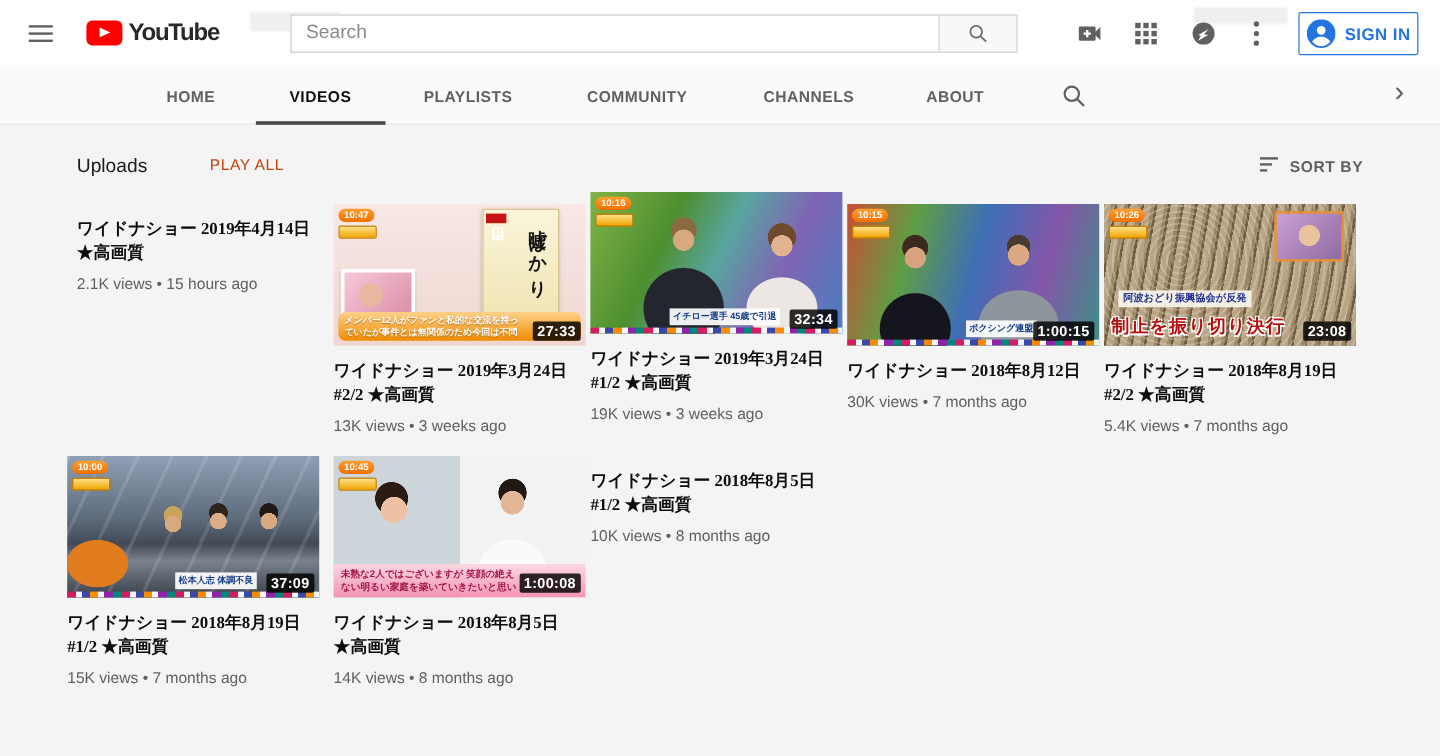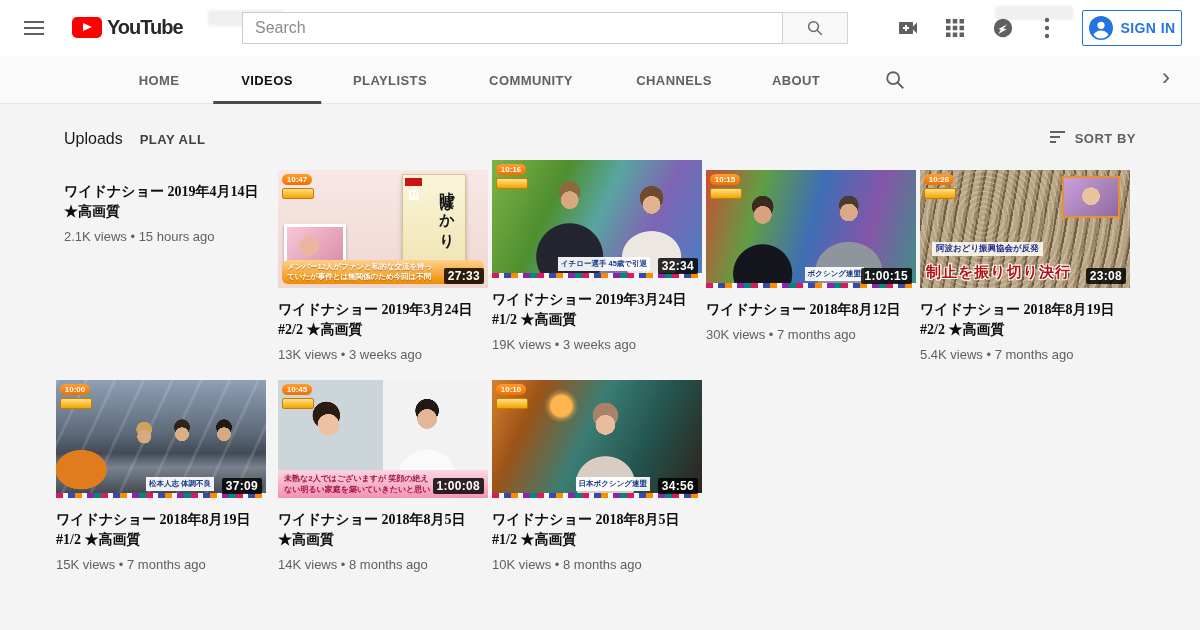--- a/index.html
+++ b/index.html
@@ -24,23 +24,23 @@
 
   
   .tabs{position:absolute;top:56px;left:0;width:1200px;height:48px;background:#fafafa;border-bottom:1px solid #e7e7e7;box-sizing:border-box;}
   .tab{position:absolute;top:0;height:48px;transform:translateX(-50%);display:flex;align-items:center;padding:0 28px;font-size:13px;font-weight:bold;letter-spacing:.4px;color:#606060;cursor:pointer;}
   .tab.active{color:#0f0f0f;}
   .tab.active::after{content:"";position:absolute;left:0;right:0;bottom:0;height:3px;background:#4a4a4a;}
   .tab-search{position:absolute;left:884px;top:13px;width:22px;height:22px;cursor:pointer;}
   .tab-chevron{position:absolute;left:1162px;top:7px;font-size:24px;color:#606060;cursor:pointer;font-weight:normal;}
 
   
-  .section-head{position:absolute;left:64px;top:130px;display:flex;align-items:center;gap:17px;}
+  .section-head{position:absolute;left:64px;top:130px;display:flex;align-items:flex-start;gap:52px;}
   .section-title{font-size:16px;color:#1a1a1a;}
-  .play-all{font-size:13px;font-weight:bold;letter-spacing:.5px;color:#404040;cursor:pointer;}
+  .play-all{font-size:13px;font-weight:normal;letter-spacing:.5px;color:#c2410c;cursor:pointer;}
   .sort{position:absolute;right:64px;top:131px;display:flex;align-items:center;gap:10px;cursor:pointer;}
   .sort-icon span{display:block;height:2px;background:#606060;margin-bottom:3px;}
   .sort-icon span:nth-child(1){width:15px;}
   .sort-icon span:nth-child(2){width:10px;}
   .sort-icon span:nth-child(3){width:6px;}
   .sort-label{font-size:13px;font-weight:bold;letter-spacing:.5px;color:#606060;}
 
   
   .card{position:absolute;width:210px;cursor:pointer;}
   .thumb{position:relative;width:210px;height:118px;overflow:hidden;background:#c9bfae;}
@@ -296,24 +296,17 @@
       <span class="clock">10:45</span>
       <span class="show-chip"></span>
       <span class="duration">1:00:08</span>
 
     <span class="ov ov-pinkbar">未熟な2人ではございますが 笑顔の絶えない明るい家庭を築いていきたいと思い</span>
         </div>
     <div class="v-title">ワイドナショー 2018年8月5日 ★高画質</div>
     <div class="v-meta">14K views • 8 months ago</div>
   </div>
       <div class="card" style="left: 492px; top: 380px;">
-    <div class="thumb art-8">
-      <span class="clock">10:10</span>
-      <span class="show-chip"></span>
-      <span class="duration">34:56</span>
-      <span class="stripes"></span>
-    <span class="ov ov-chip">日本ボクシング連盟</span>
-        </div>
     <div class="v-title">ワイドナショー 2018年8月5日 #1/2 ★高画質</div>
     <div class="v-meta">10K views • 8 months ago</div>
   </div>
     </div>
 </div>
 
 </body></html>

